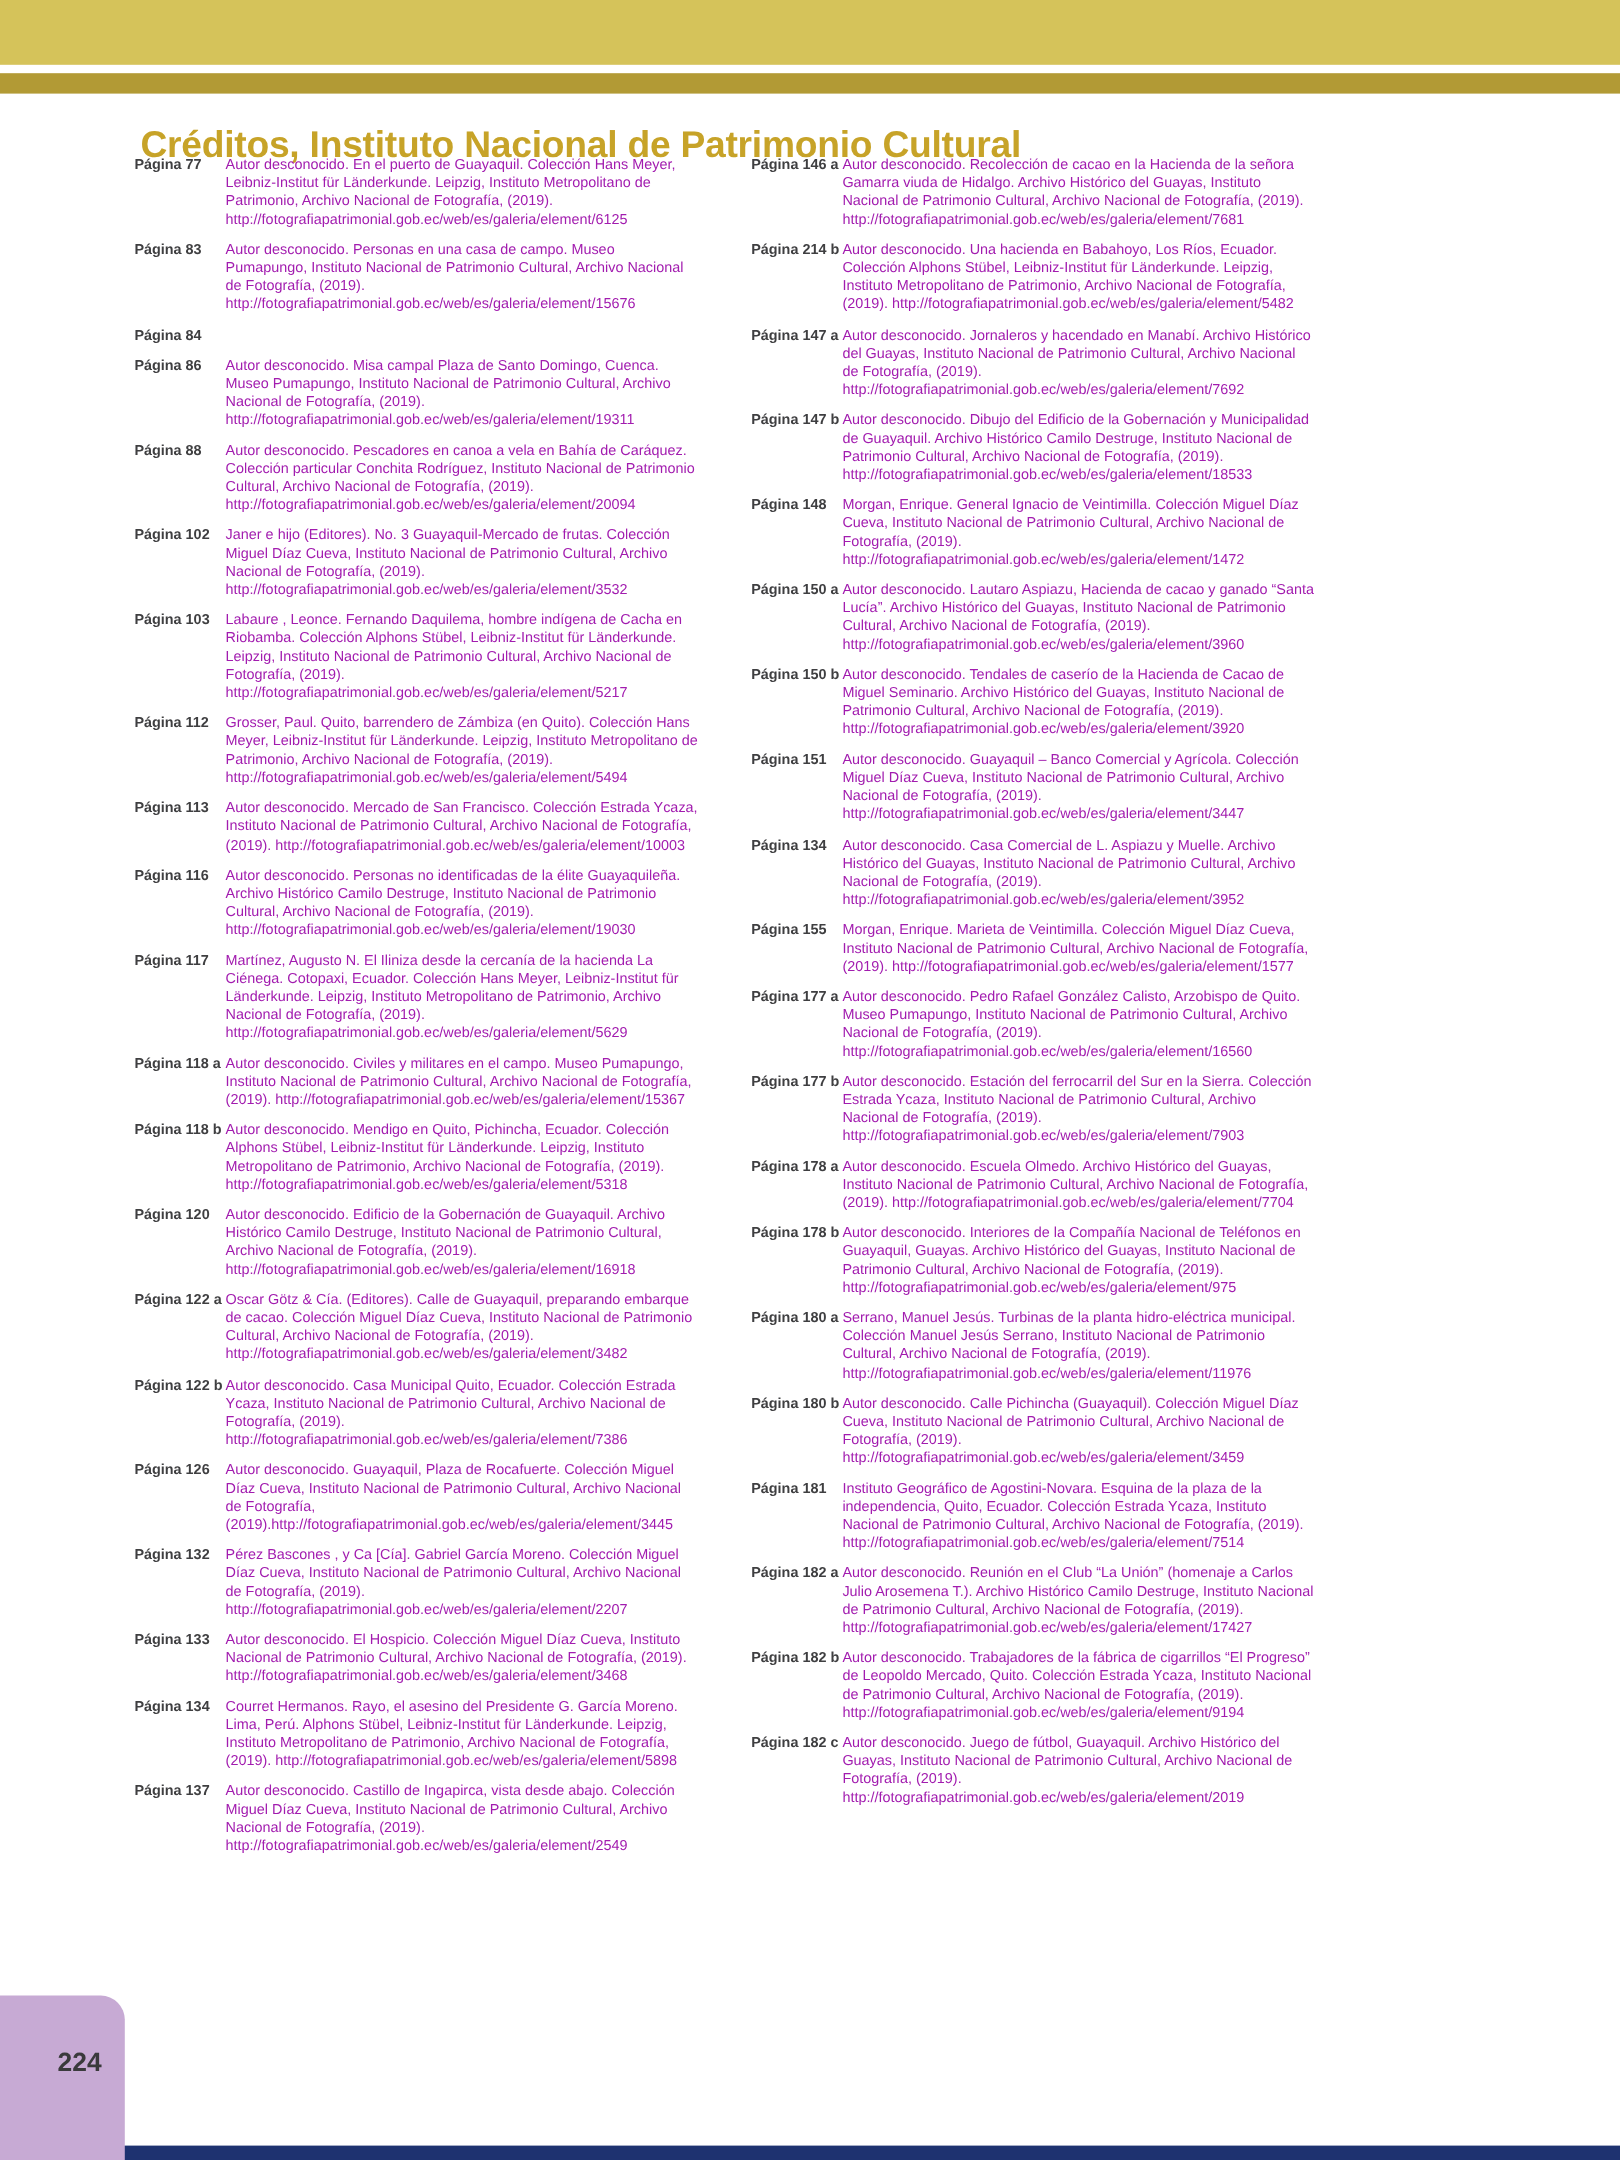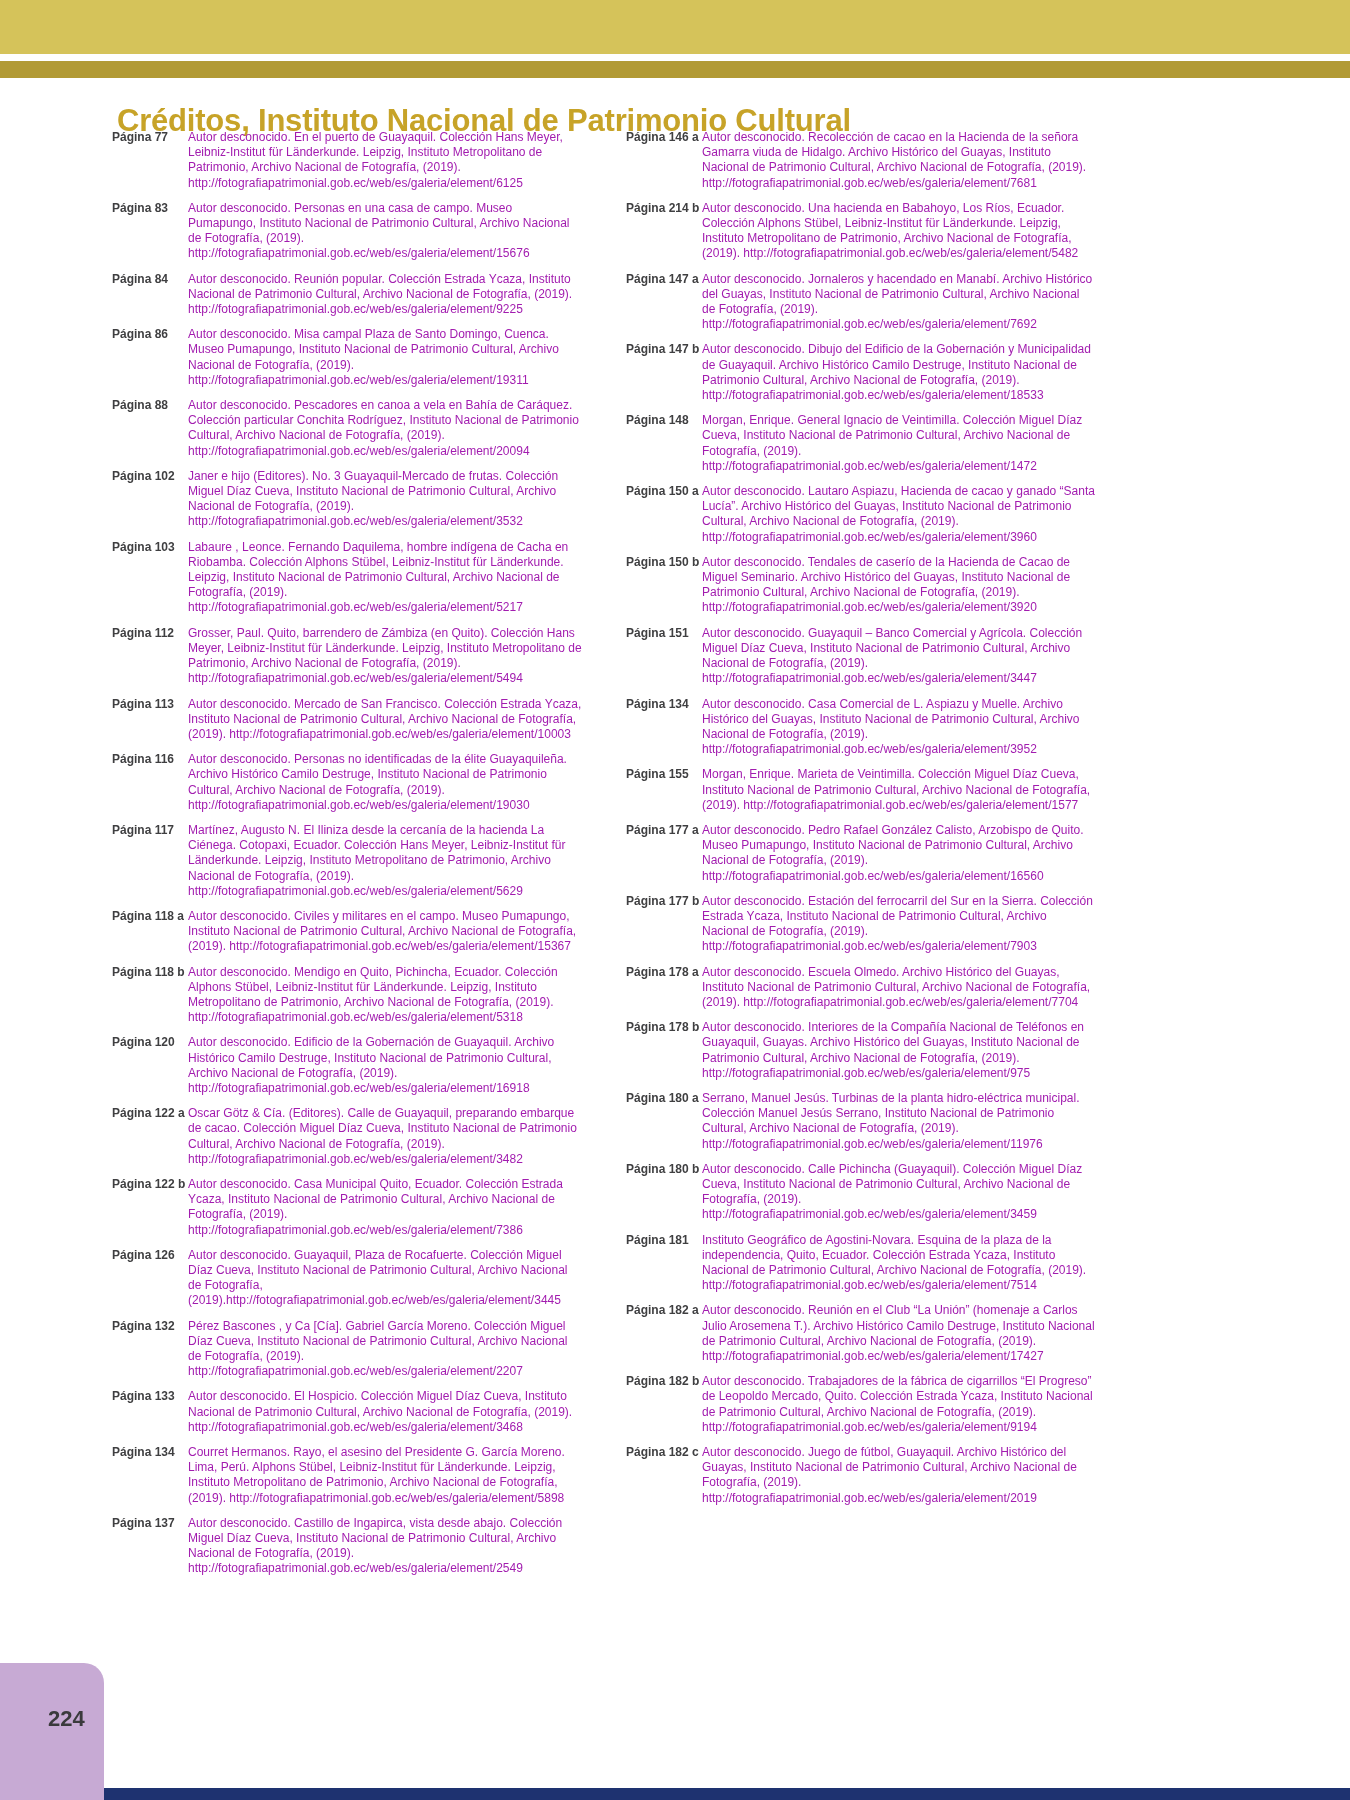--- a/index.html
+++ b/index.html
@@ -50,21 +50,20 @@
     <div class="entry">
       <div class="plabel">Página 77</div>
       <div class="ptext">Autor desconocido. En el puerto de Guayaquil. Colección Hans Meyer, Leibniz-Institut für Länderkunde. Leipzig, Instituto Metropolitano de Patrimonio, Archivo Nacional de Fotografía, (2019). http://fotografiapatrimonial.gob.ec/web/es/galeria/element/6125</div>
     </div>
     <div class="entry">
       <div class="plabel">Página 83</div>
       <div class="ptext">Autor desconocido. Personas en una casa de campo. Museo Pumapungo, Instituto Nacional de Patrimonio Cultural, Archivo Nacional de Fotografía, (2019). http://fotografiapatrimonial.gob.ec/web/es/galeria/element/15676</div>
     </div>
     <div class="entry">
       <div class="plabel">Página 84</div>
-      <div class="ptext">Autor desconocido. Reunión popular. Colección Estrada Ycaza, Instituto Nacional de Patrimonio Cultural, Archivo Nacional de Fotografía, (2019). http://fotografiapatrimonial.gob.ec/web/es/galeria/element/9225</div>
     </div>
     <div class="entry">
       <div class="plabel">Página 86</div>
       <div class="ptext">Autor desconocido. Misa campal Plaza de Santo Domingo, Cuenca. Museo Pumapungo, Instituto Nacional de Patrimonio Cultural, Archivo Nacional de Fotografía, (2019). http://fotografiapatrimonial.gob.ec/web/es/galeria/element/19311</div>
     </div>
     <div class="entry">
       <div class="plabel">Página 88</div>
       <div class="ptext">Autor desconocido. Pescadores en canoa a vela en Bahía de Caráquez. Colección particular Conchita Rodríguez, Instituto Nacional de Patrimonio Cultural, Archivo Nacional de Fotografía, (2019). http://fotografiapatrimonial.gob.ec/web/es/galeria/element/20094</div>
     </div>
     <div class="entry">

